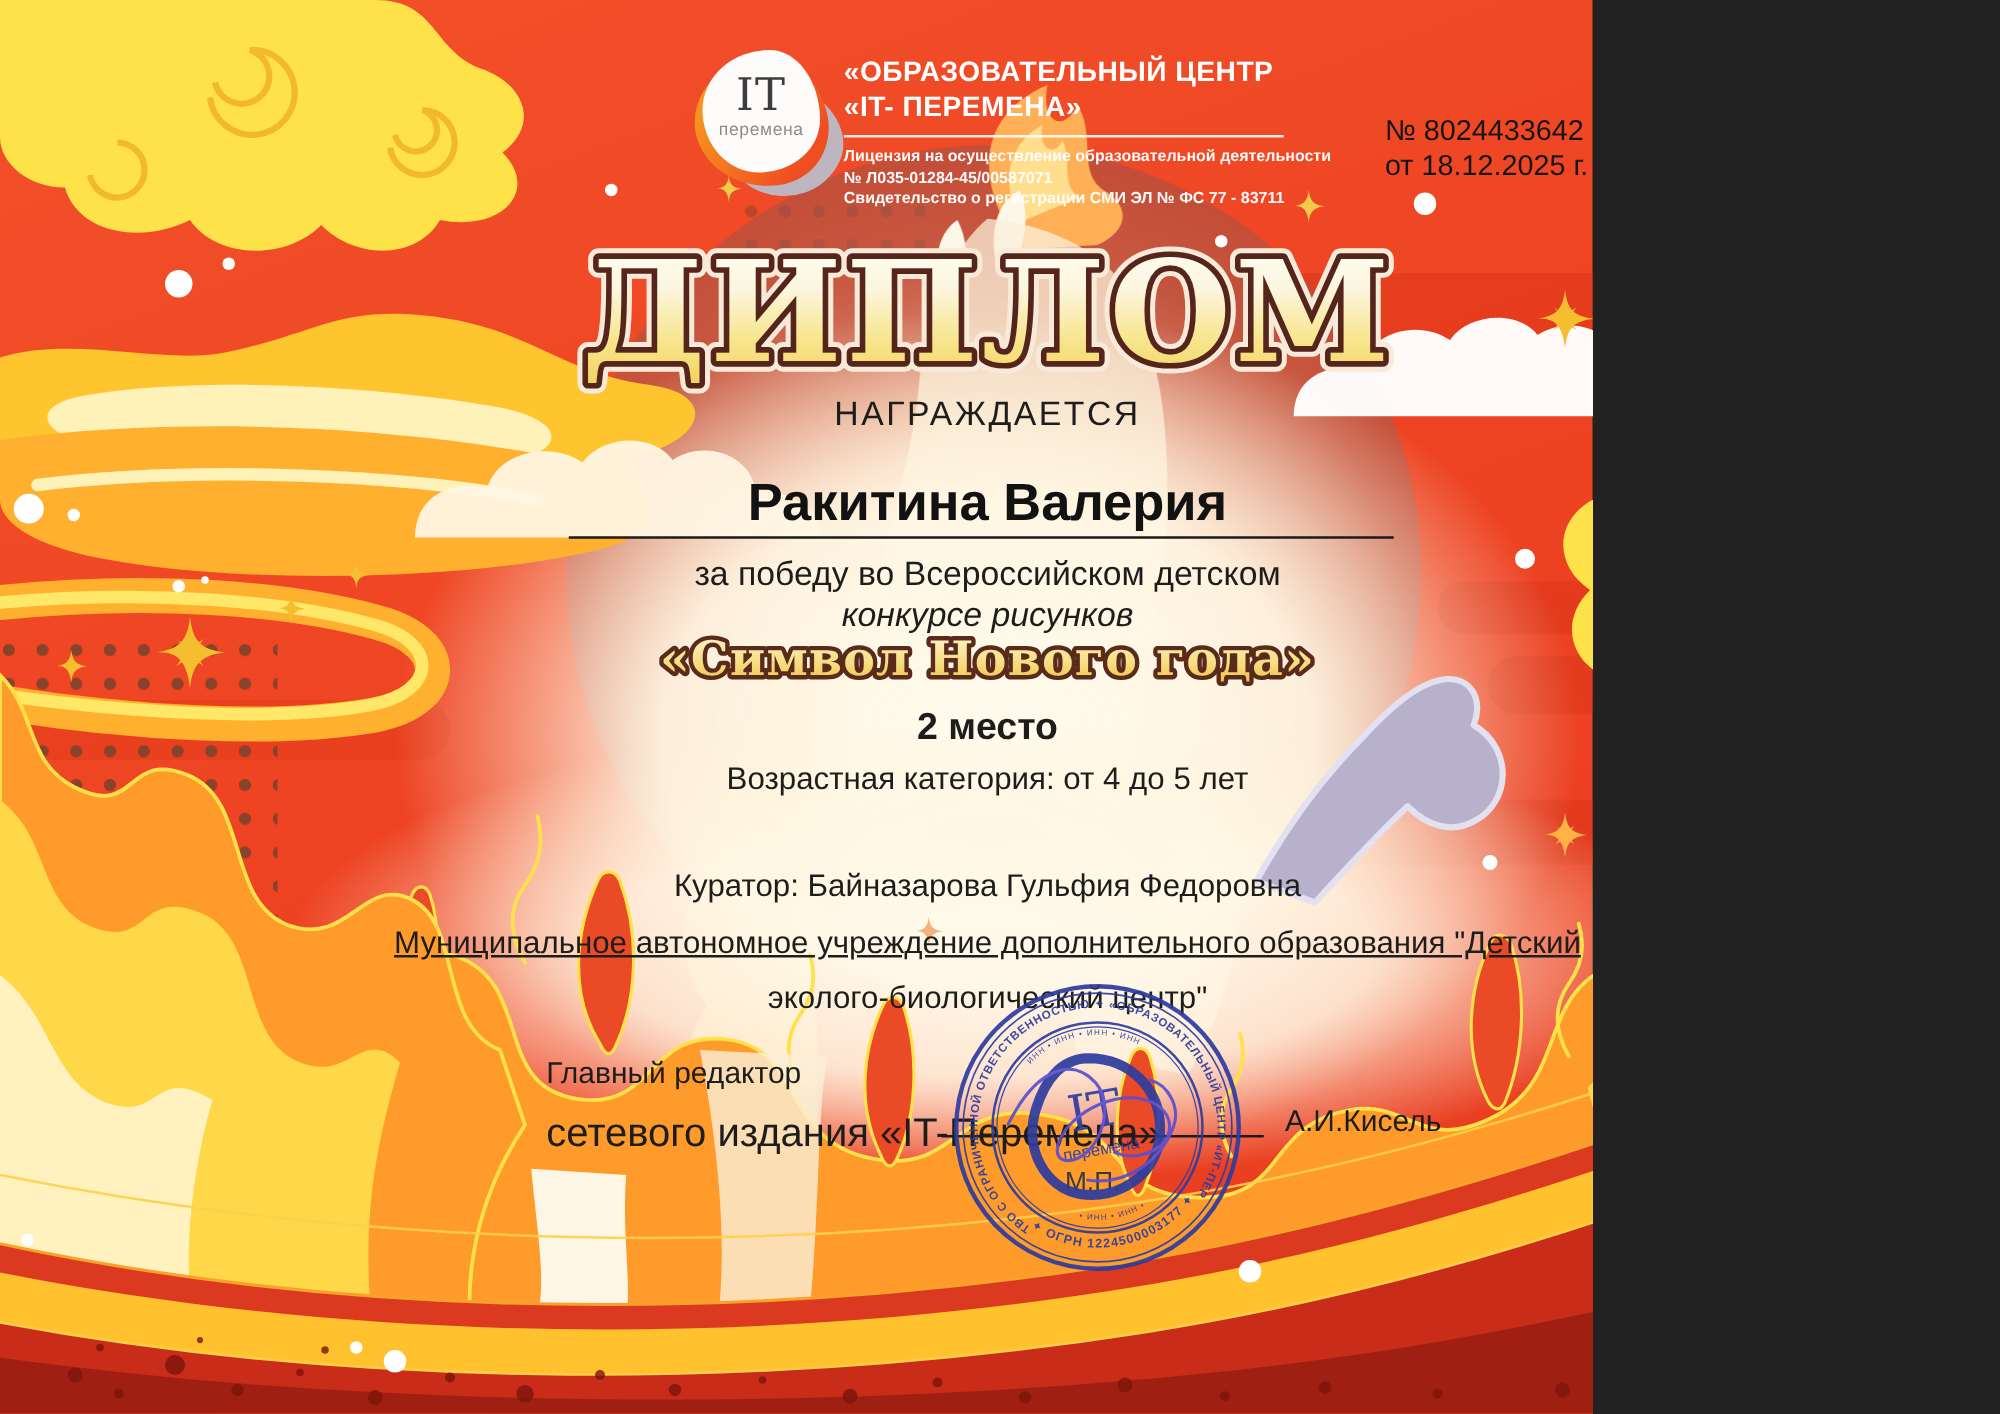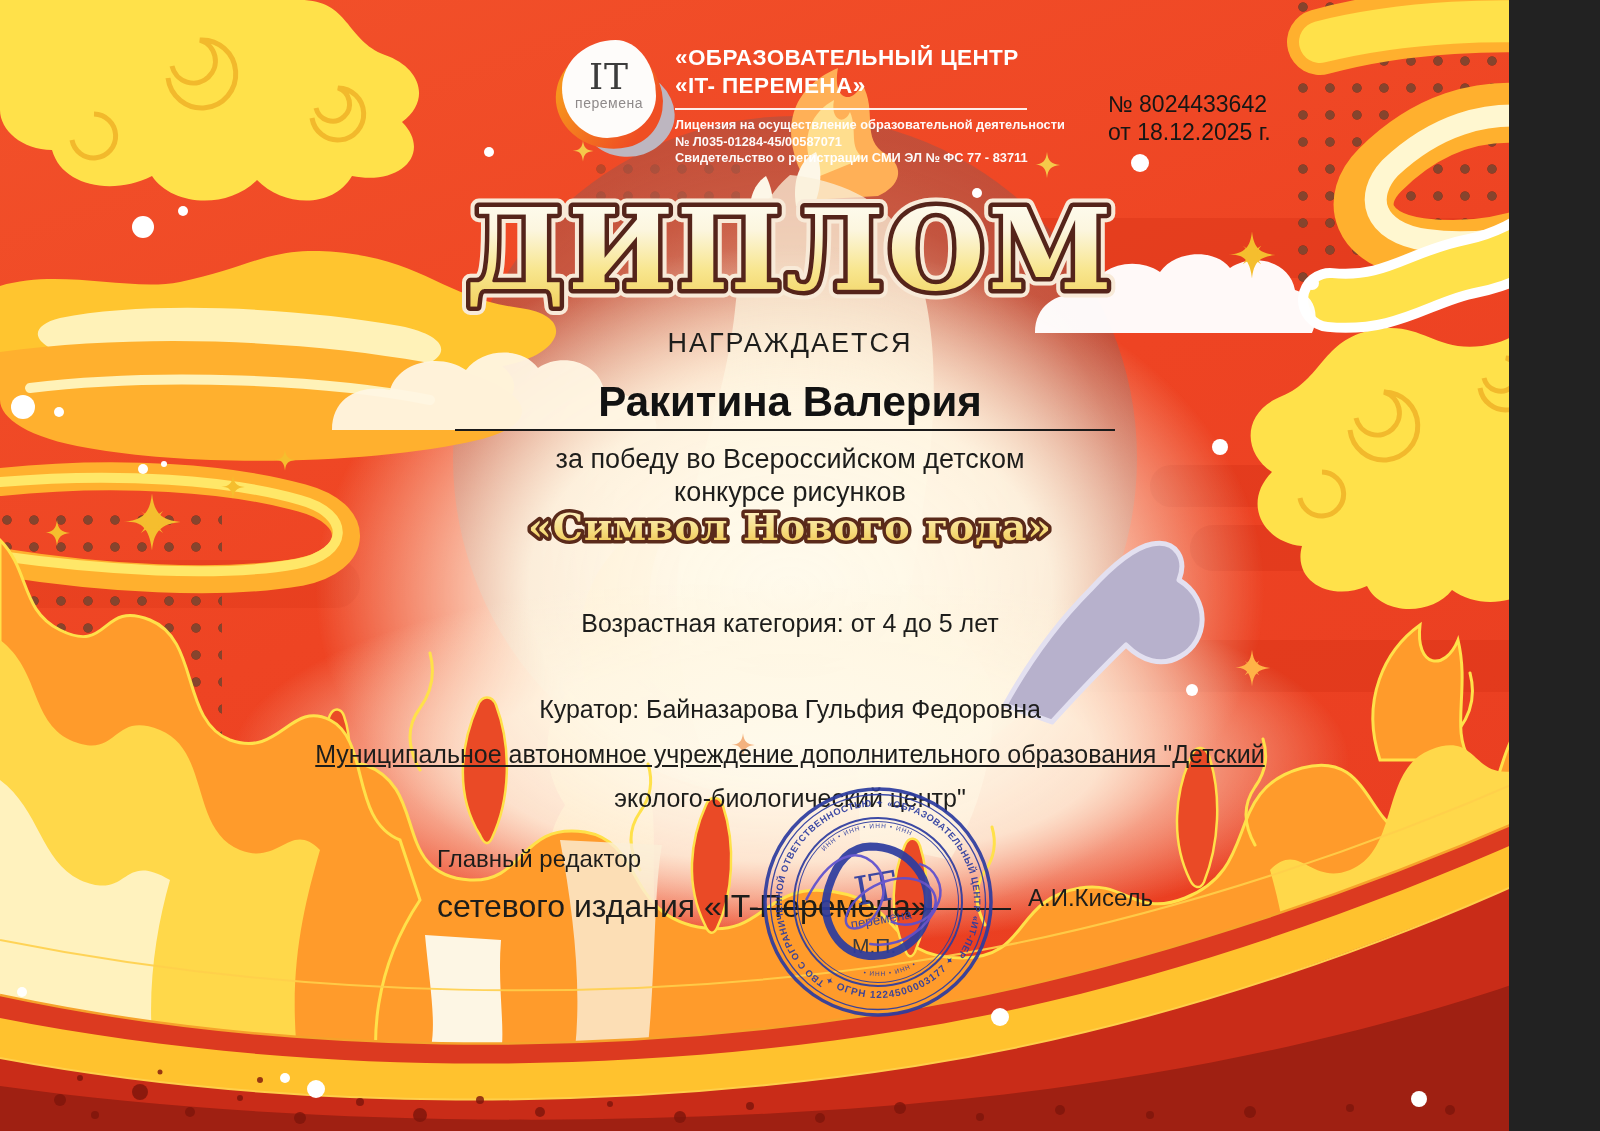--- a/index.html
+++ b/index.html
@@ -1,16 +1,16 @@
 <!DOCTYPE html>
 <html><head>
 <meta charset="utf-8">
 <style>
   html,body{margin:0;padding:0;background:#222;}
-  #cert{position:relative;width:1509px;height:1131px;overflow:hidden;
+  #cert{position:relative;width:1274px;height:1131px;overflow:hidden;
         font-family:"Liberation Sans","DejaVu Sans",sans-serif;color:#1d1d1b;
         background:linear-gradient(160deg,#f2512a 0%,#ee4423 45%,#e83c20 100%);}
   #bg-art{position:absolute;left:0;top:0;width:1600px;height:1131px;}
   .center{position:absolute;left:0;width:1580px;text-align:center;}
   
   .logo-wrap{position:absolute;left:548px;top:30px;width:130px;height:135px;}
   .logo-swirl-gray{position:absolute;left:34px;top:40px;width:92px;height:88px;background:#bdb6c0;
      border-radius:48% 52% 55% 45%/50% 45% 55% 50%;transform:rotate(25deg);}
   .logo-swirl-orange{position:absolute;left:8px;top:16px;width:106px;height:104px;
      background:linear-gradient(135deg,#f7941d 20%,#ef4e23 80%);
@@ -18,25 +18,25 @@
   .logo-blob{position:absolute;left:14px;top:10px;width:94px;height:98px;background:#fefcfa;
      border-radius:57% 43% 52% 48%/49% 57% 43% 51%;text-align:center;}
   .logo-it{font-family:"DejaVu Serif","Liberation Serif",serif;font-size:36px;color:#3c3c3c;margin-top:16px;letter-spacing:1px;}
   .logo-peremena{font-size:14px;color:#8f8a8a;margin-top:-2px;letter-spacing:.5px;}
   .org-block{position:absolute;left:675px;top:44px;color:#fff;}
   .org-title{font-size:22.5px;font-weight:bold;line-height:28px;letter-spacing:.4px;}
   .org-divider{width:352px;height:2px;background:rgba(255,255,255,.9);margin:8px 0 7px 0;}
   .org-license{font-size:12.8px;line-height:16.5px;font-weight:bold;opacity:.97;}
   .cert-num{position:absolute;left:1108px;top:90px;font-size:23px;line-height:28px;color:#161615;}
   
-  .awarded{top:328px;font-size:27px;letter-spacing:2px;font-weight:500;}
+  .awarded{top:316px;font-size:27px;letter-spacing:2px;font-weight:500;}
   .recipient{top:378px;font-size:42px;font-weight:bold;color:#121212;}
   .name-line{position:absolute;left:455px;top:429px;width:660px;border-top:2px solid #1b1b1b;}
   .reason1{top:444px;font-size:27px;}
-  .reason2{top:477px;font-size:27px;}
+  .reason2{top:477px;font-size:27px;font-style:italic;}
   .place{top:565px;font-size:30px;font-weight:bold;}
   .detail{font-size:25px;}
   .age{top:609px;} .work{top:651px;} .curator{top:695px;}
   .org1{top:740px;text-decoration:underline;} .org2{top:784px;}
   
   .role1{position:absolute;left:437px;top:845px;font-size:24px;}
   .role2{position:absolute;left:437px;top:888px;font-size:32px;}
   .sig-line{position:absolute;left:753px;top:908px;width:258px;border-top:2px solid #1b1b1b;}
   .signer{position:absolute;left:1028px;top:884px;font-size:24px;}
   .mp{position:absolute;left:852px;top:934px;font-size:21px;color:#3a3a3a;}
@@ -294,20 +294,21 @@
   <div class="center awarded">НАГРАЖДАЕТСЯ</div>
   <div class="center recipient">Ракитина Валерия</div>
   <div class="name-line"></div>
   <div class="center reason1">за победу во Всероссийском детском</div>
   <div class="center reason2">конкурсе рисунков</div>
 
   <svg id="contest-svg" viewBox="0 0 1580 58">
     <text x="790" y="42" text-anchor="middle" font-family="DejaVu Serif, Liberation Serif, serif" font-size="38" font-weight="bold" letter-spacing="1" stroke="#5a2a1a" stroke-width="7" paint-order="stroke" stroke-linejoin="round" fill="url(#goldGrad2)">«Символ Нового года»</text>
   </svg>
 
+  <div class="center place">2 место</div>
   <div class="center detail age">Возрастная категория: от 4 до 5 лет</div>
   <div class="center detail curator">Куратор: Байназарова Гульфия Федоровна</div>
   <div class="center detail org1">Муниципальное автономное учреждение дополнительного образования "Детский</div>
   <div class="center detail org2">эколого-биологический центр"</div>
 
   <div class="role1">Главный редактор</div>
   <div class="role2">сетевого издания  «IT-Перемена»</div>
   <div class="sig-line"></div>
   <div class="signer">А.И.Кисель</div>
   <div class="mp">М.П.</div>

